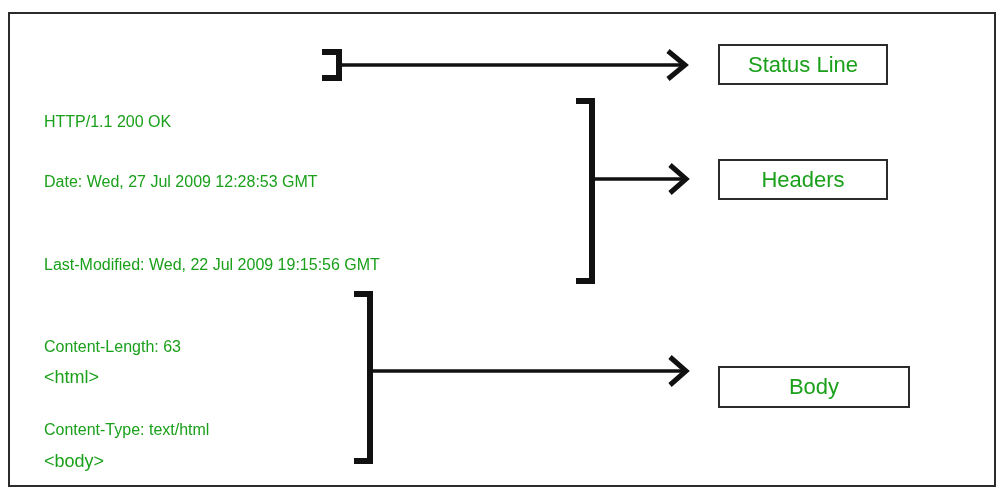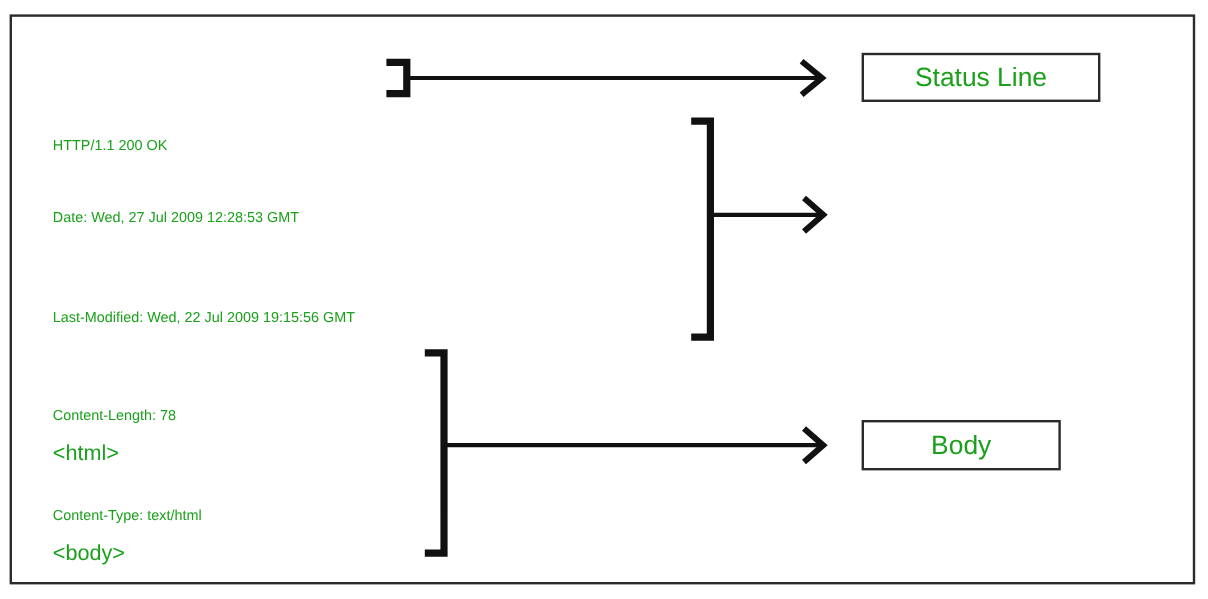--- a/index.html
+++ b/index.html
@@ -27,21 +27,21 @@
     width: 988px;
     height: 475px;
     border: 2px solid #2b2b2b;
     box-sizing: border-box;
     background: #ffffff;
   }
   
   .msg-block {
     position: absolute;
     color: #1aa01a;
-    font-size: 12px;
+    font-size: 16px;
     line-height: 27.5px;
     white-space: pre;
     letter-spacing: 0px;
   }
   #status-line-text { left: 44px; top: 53px; }
   #headers-text     { left: 44px; top: 113px; }
   #body-text        { left: 44px; top: 307px; font-size: 18px; line-height: 28px; }
 
   .msg-line { display: block; }
 
@@ -50,23 +50,23 @@
     position: absolute;
     border: 2px solid #2b2b2b;
     box-sizing: border-box;
     background: #ffffff;
     color: #1aa01a;
     font-size: 22px;
     display: flex;
     align-items: center;
     justify-content: center;
   }
-  #box-status-line { left: 718px; top: 44px;  width: 199px; height: 41px; text-align: right; }
+  #box-status-line { left: 718px; top: 44px;  width: 170px; height: 41px; text-align: right; }
   #box-headers     { left: 718px; top: 159px; width: 170px; height: 41px; }
-  #box-body        { left: 718px; top: 350px; width: 166px; height: 42px; }
+  #box-body        { left: 718px; top: 366px; width: 192px; height: 42px; }
 
   
   #connectors {
     position: absolute;
     left: 0;
     top: 0;
     width: 1007px;
     height: 499px;
     pointer-events: none;
   }
@@ -78,21 +78,21 @@
 
   <div id="figure-frame"></div>
 
   <div class="msg-block" id="status-line-text">
     <span class="msg-line">HTTP/1.1 200 OK</span>
   </div>
 
   <div class="msg-block" id="headers-text">
     <span class="msg-line">Date: Wed, 27 Jul 2009 12:28:53 GMT</span>
     <span class="msg-line">Last-Modified: Wed, 22 Jul 2009 19:15:56 GMT</span>
-    <span class="msg-line">Content-Length: 78</span>
+    <span class="msg-line">Content-Length: 63</span>
     <span class="msg-line">Content-Type: text/html</span>
     
   </div>
 
   <div class="msg-block" id="body-text">
     <span class="msg-line">&lt;html&gt;</span>
     <span class="msg-line">&lt;body&gt;</span>
     
     
     
@@ -115,17 +115,20 @@
     <g>
       <path d="M 354 294 L 370 294 L 370 461 L 354 461" fill="none" stroke="#111111" stroke-width="6" stroke-linecap="butt" stroke-linejoin="miter"></path>
       <line x1="370" y1="371" x2="684" y2="371" stroke="#111111" stroke-width="3.5"></line>
       <path d="M 670 357 L 686 371 L 670 385" fill="none" stroke="#111111" stroke-width="5" stroke-linecap="butt" stroke-linejoin="miter"></path>
     </g>
   </svg>
 
   <div class="label-box" id="box-status-line">
     <span>Status Line</span>
   </div>
+  <div class="label-box" id="box-headers">
+    <span>Headers</span>
+  </div>
   <div class="label-box" id="box-body">
     <span>Body</span>
   </div>
 
 </div>
 
 </body></html>

